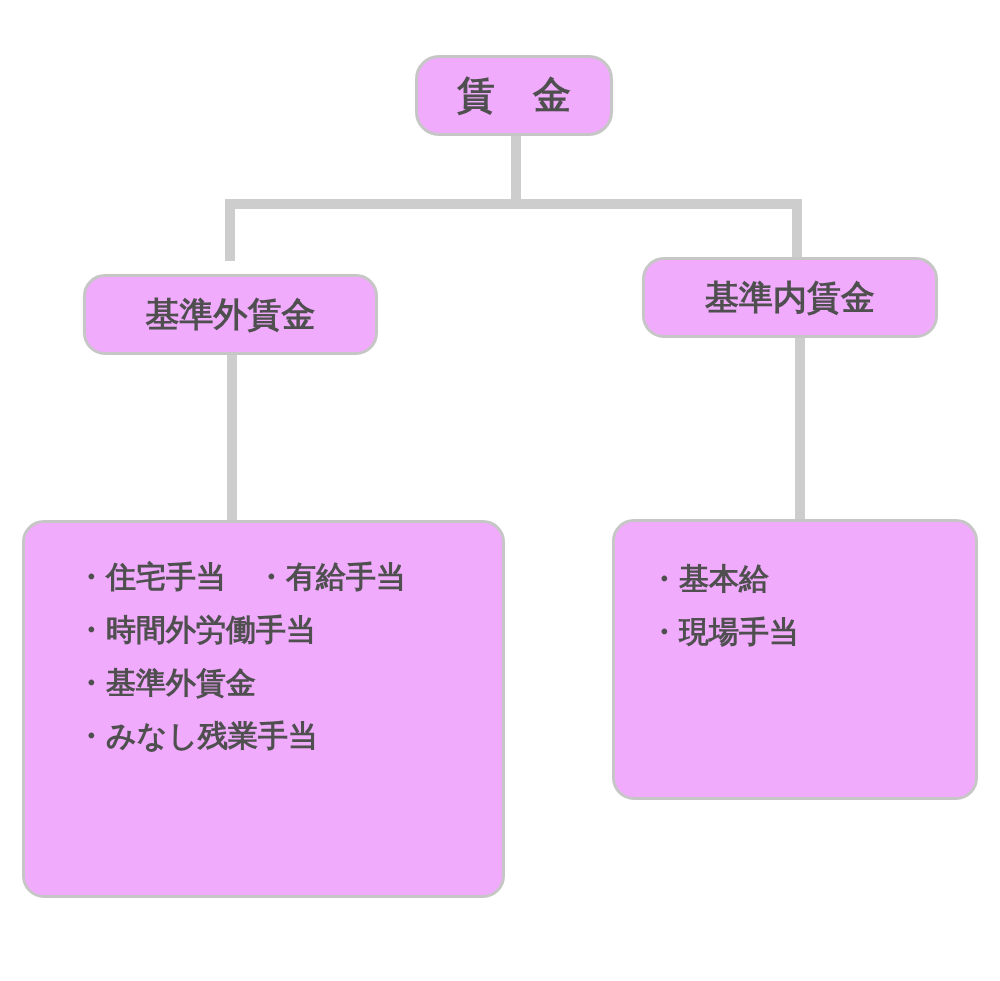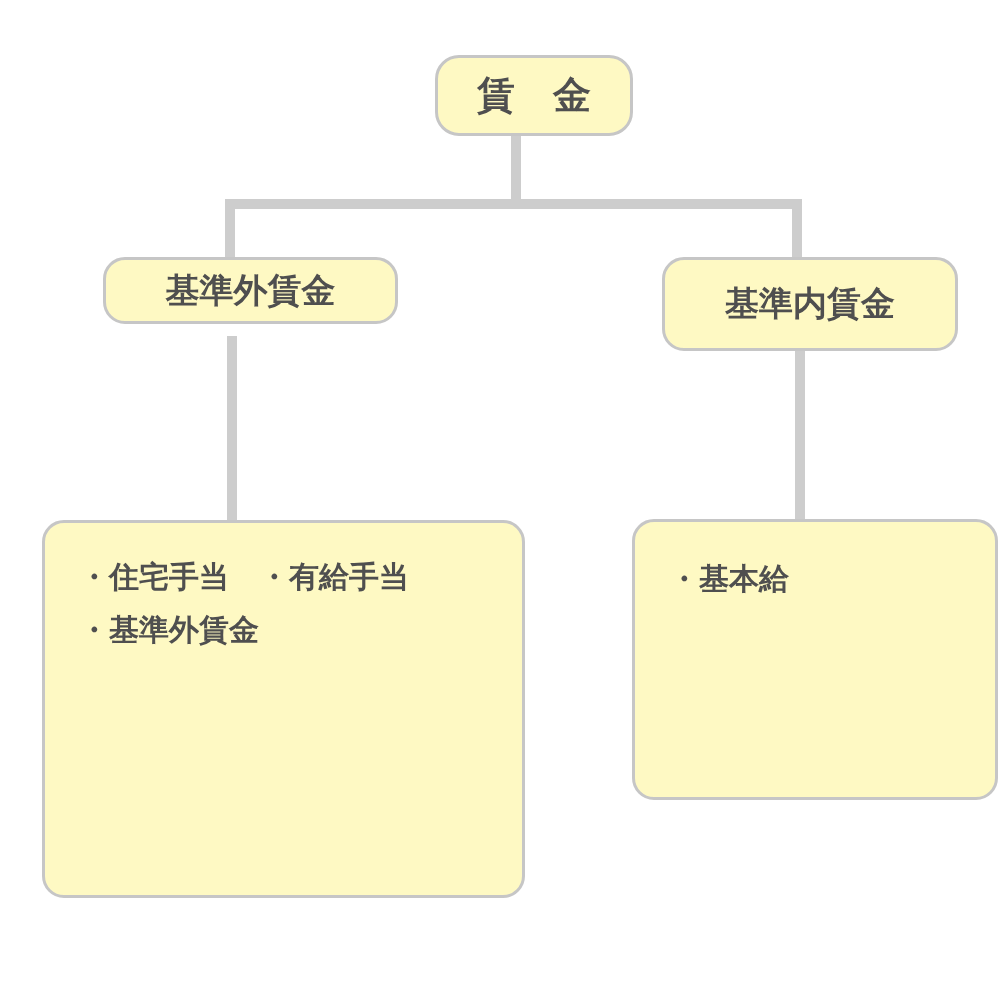--- a/index.html
+++ b/index.html
@@ -18,38 +18,37 @@
   
   .conn {
     position: absolute;
     background: #cdcdcd;
     z-index: 1;
   }
   
   .box {
     position: absolute;
     box-sizing: border-box;
-    background: #fef9c3;
+    background: #f0abfc;
     border: 3px solid #c6c6c6;
     border-radius: 22px;
     z-index: 2;
     color: #4f4f4f;
     font-weight: bold;
-    margin-left: 20px;
   }
   .title-box {
     display: flex;
     align-items: center;
     justify-content: center;
     white-space: pre;
   }
   .root-box  { left: 415px; top: 55px;  width: 198px; height: 81px; font-size: 38px; border-radius: 24px; }
-  .mid-left  { left: 83px;  top: 257px; width: 295px; height: 67px; font-size: 34px; }
-  .mid-right { left: 642px; top: 257px; width: 296px; height: 94px; font-size: 34px; }
-  .leaf-left  { left: 22px;  top: 520px; width: 483px; height: 378px; padding: 27px 16px 0 34px; }
+  .mid-left  { left: 83px;  top: 274px; width: 295px; height: 81px; font-size: 34px; }
+  .mid-right { left: 642px; top: 257px; width: 296px; height: 81px; font-size: 34px; }
+  .leaf-left  { left: 22px;  top: 520px; width: 483px; height: 378px; padding: 27px 16px 0 51px; }
   .leaf-right { left: 612px; top: 519px; width: 366px; height: 281px; padding: 30px 16px 8px 34px; }
   .leaf-list {
     list-style: none;
     margin: 0;
     padding: 0;
   }
   .leaf-list li {
     font-size: 30px;
     line-height: 53px;
     font-weight: bold;
@@ -84,23 +83,26 @@
     <span>基準外賃金</span>
   </div>
 
   <div class="box title-box mid-right">
     <span>基準内賃金</span>
   </div>
 
   <div class="box leaf-left">
     <ul class="leaf-list">
       <li>・住宅手当　・有給手当</li>
+      <li>・時間外労働手当</li>
       <li>・基準外賃金</li>
+      <li>・みなし残業手当</li>
     </ul>
   </div>
 
   <div class="box leaf-right">
     <ul class="leaf-list">
       <li>・基本給</li>
+      <li>・現場手当</li>
     </ul>
   </div>
 
 </div>
 
 </body></html>

